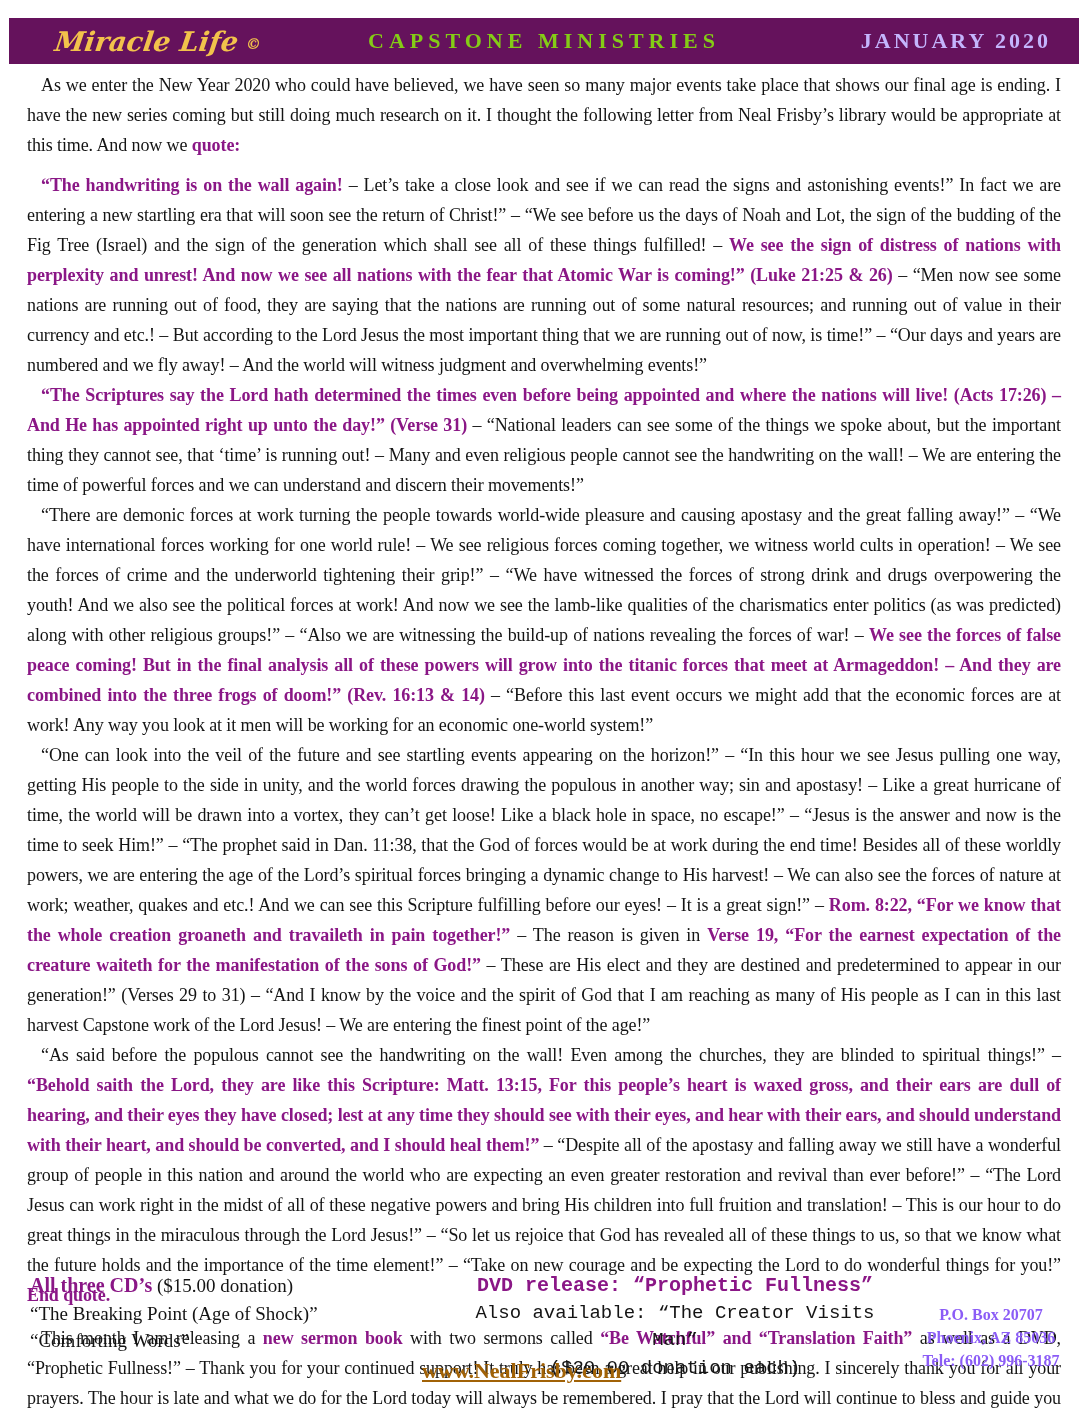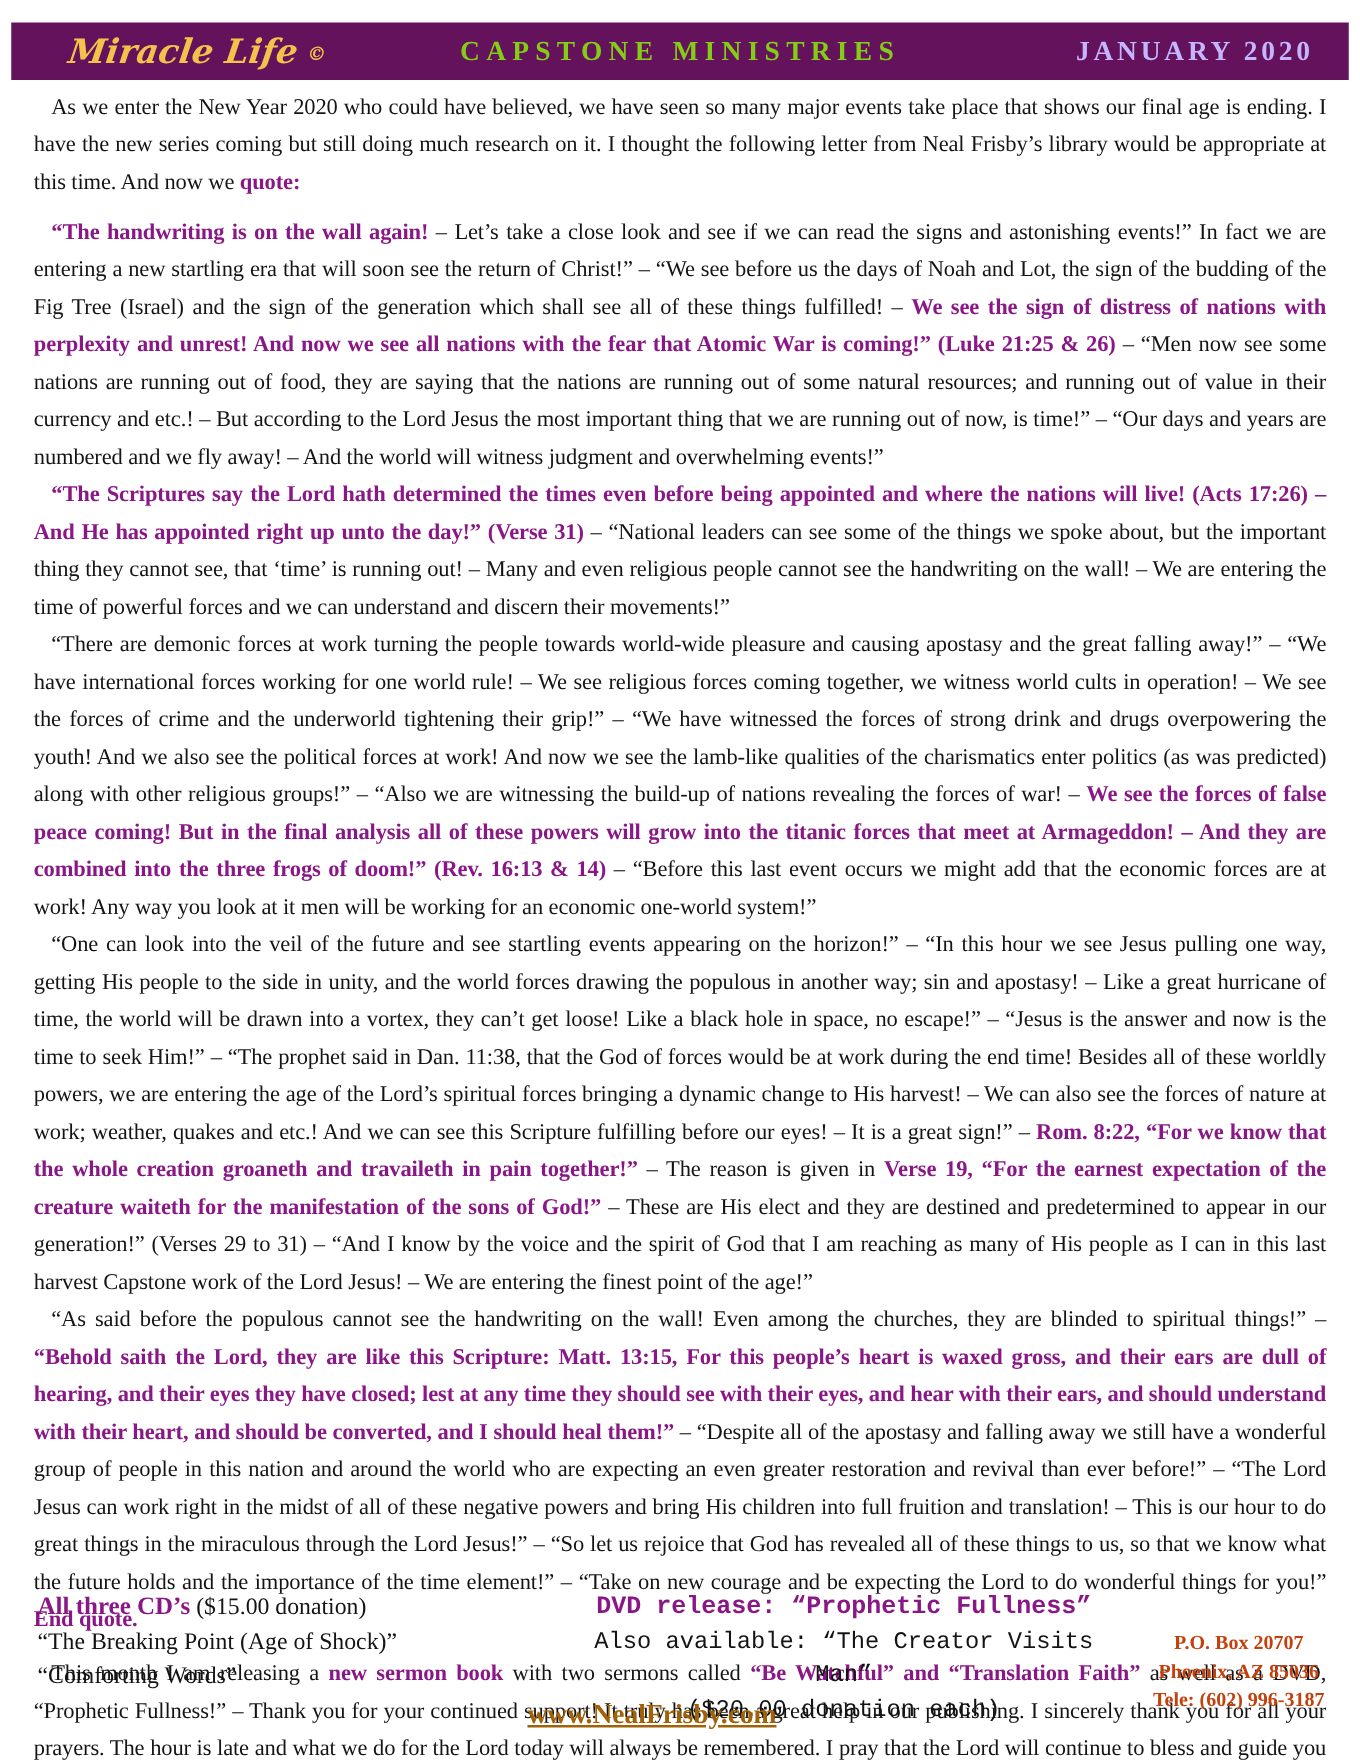--- a/index.html
+++ b/index.html
@@ -44,21 +44,21 @@
     letter-spacing:1px; transform:rotate(-4deg); color:#1a1a1a;
   }
   
   .f-cds { position:absolute; left:30px; top:1272px; font-size:19px; line-height:27.5px; }
   .f-head { font-size:20px; }
   .f-dvd { position:absolute; left:455px; top:1272px; width:440px; text-align:center;
            font-size:19px; line-height:27.5px;font-family:Liberation Mono, monospace; }
   .f-site { position:absolute; left:422px; top:1358px; font-size:22px; font-weight:bold; }
   .f-site a { color:#a16207; text-decoration:underline; }
   .f-contact { position:absolute; left:905px; top:1303px; width:172px; text-align:center;
-               font-weight:bold; font-size:16px; line-height:23px; color:#c2410c; }
+               font-weight:bold; font-size:16px; line-height:23px; color:#8b5cf6; }
 </style>
 </head>
 <body>
 
 <div class="page">
 
   <div class="bar">
     <div class="brand"><span>Miracle Life</span><span class="copy">©</span></div>
     <div class="bar-title">CAPSTONE MINISTRIES</div>
     <div class="bar-date">JANUARY 2020</div>

